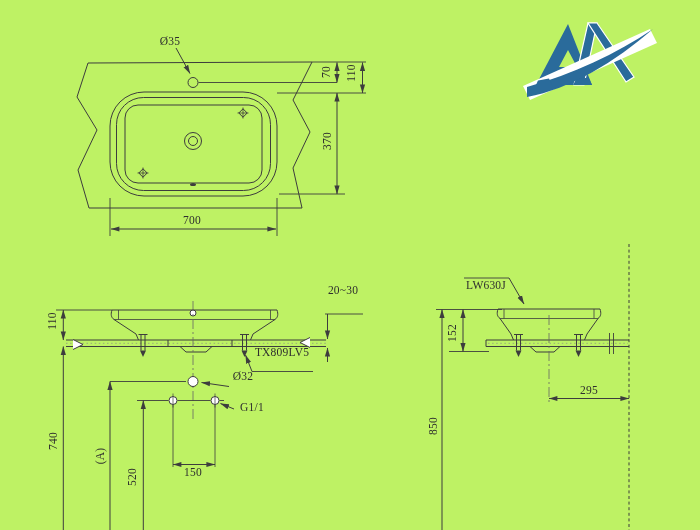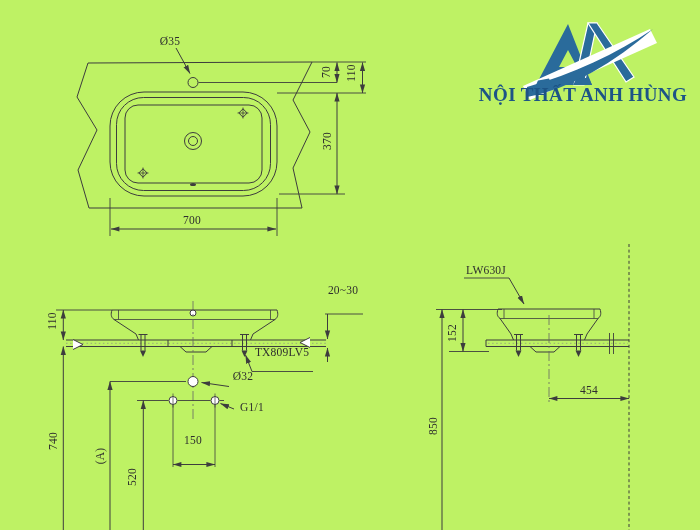--- a/index.html
+++ b/index.html
@@ -153,24 +153,23 @@
   <div class="lbl rot" style="left:326px;top:72px">70</div>
   <div class="lbl rot" style="left:351px;top:73px">110</div>
   <div class="lbl rot" style="left:327px;top:141px">370</div>
   <div class="lbl" style="left:192px;top:220px">700</div>
 
   <div class="lbl rot" style="left:52px;top:321px">110</div>
   <div class="lbl" style="left:343px;top:290px">20~30</div>
   <div class="lbl" style="left:282px;top:352px">TX809LV5</div>
   <div class="lbl" style="left:243px;top:376px">Ø32</div>
   <div class="lbl" style="left:252px;top:407px">G1/1</div>
-  <div class="lbl" style="left:193px;top:440px">150</div>
+  <div class="lbl" style="left:193px;top:472px">150</div>
   <div class="lbl rot" style="left:53px;top:441px">740</div>
   <div class="lbl rot" style="left:100px;top:456px">(A)</div>
   <div class="lbl rot" style="left:132px;top:477px">520</div>
 
-  <div class="lbl" style="left:486px;top:270px">LW630J</div>
+  <div class="lbl" style="left:486px;top:285px">LW630J</div>
   <div class="lbl rot" style="left:452px;top:333px">152</div>
-  <div class="lbl" style="left:589px;top:390px">454</div>
+  <div class="lbl" style="left:589px;top:390px">295</div>
   <div class="lbl rot" style="left:433px;top:426px">850</div>
 
-  <div class="brand-text">NỘI THẤT ANH HÙNG</div>
 </div>
 
 </body></html>

